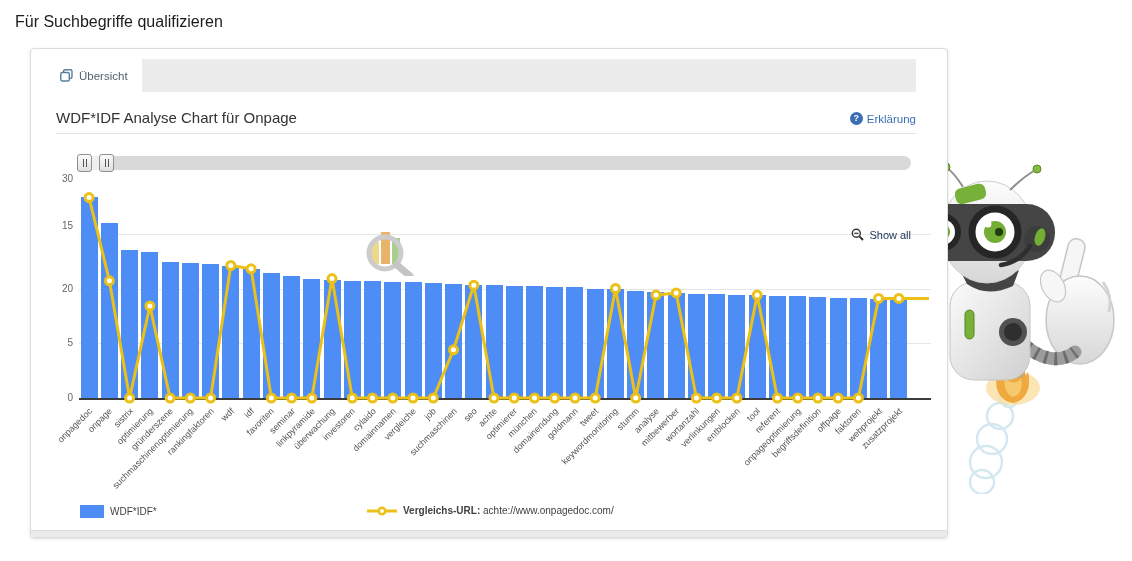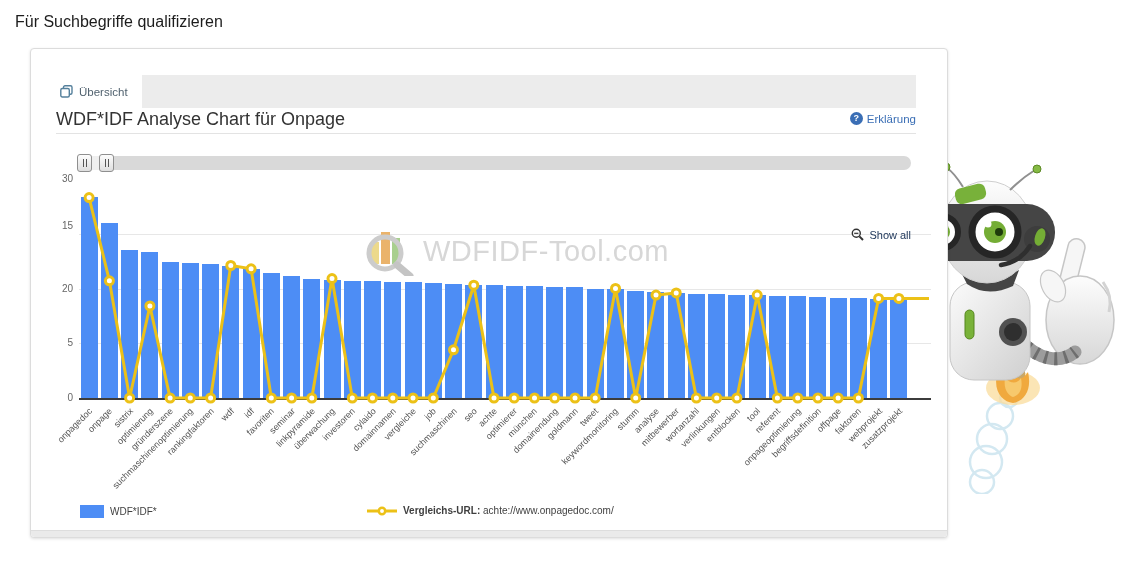--- a/index.html
+++ b/index.html
@@ -7,27 +7,27 @@
 
   .page-title { position:absolute; left:15px; top:13px; font-size:16px; color:#1c1c1c; }
 
   
   .robot { position:absolute; left:925px; top:162px; width:207px; height:332px; z-index:0; }
 
   .card { position:absolute; left:30px; top:48px; width:918px; height:490px; background:#fff;
           border:1px solid #dcdcdc; border-radius:4px; box-shadow:0 1px 3px rgba(0,0,0,.13); z-index:1; }
 
   
-  .tabbar { position:absolute; left:15px; top:10px; right:31px; height:33px; background:#ececec; display:flex;margin-top:16px; }
+  .tabbar { position:absolute; left:15px; top:10px; right:31px; height:33px; background:#ececec; display:flex; }
   .tab { display:flex; align-items:center; gap:6px; padding:0 14px; font-size:11.5px; color:#51626f; cursor:pointer; }
   .tab.active { background:#fff; }
   .tab svg { display:block; }
 
   
-  .panel-title { position:absolute; left:25px; top:60px; font-size:18px; color:#333; }
+  .panel-title { position:absolute; left:25px; top:60px; font-size:15px; color:#333; }
   .explain { position:absolute; right:31px; top:63px; font-size:11.5px; color:#3a6eb5; display:flex; align-items:center; gap:4px; cursor:pointer; }
   .qmark { display:inline-block; width:13px; height:13px; border-radius:50%; background:#3a6eb5; color:#fff; font-size:9px; font-weight:bold; text-align:center; line-height:13px; }
   .header-rule { position:absolute; left:25px; right:31px; top:84px; height:1px; background:#e3e3e3; }
 
   
   .chart-area { position:absolute; left:0; top:84px; width:918px; height:390px; }
   .slider-track { position:absolute; left:48px; top:23px; width:832px; height:14px; background:#d9d9d9; border-radius:7px; }
   .slider-range { position:absolute; left:0; top:0; width:24px; height:14px; background:#efefef; border-radius:7px 0 0 7px; }
   .slider-handle { position:absolute; top:-2px; width:15px; height:18px; background:linear-gradient(#fdfdfd,#dedede); border:1px solid #8f8f8f; border-radius:3px; cursor:ew-resize; display:flex; align-items:center; justify-content:center; gap:2px; }
   .slider-handle i { display:block; width:1px; height:8px; background:#555; }
@@ -166,21 +166,20 @@
     </div>
 
     <div class="watermark">
       <svg width="50" height="50" viewBox="0 0 50 50">
         <rect x="7" y="16" width="8" height="22" fill="#ecd98b"></rect>
         <rect x="17" y="6" width="9" height="32" fill="#eab36b"></rect>
         <rect x="28" y="12" width="8" height="26" fill="#a8cf8e"></rect>
         <circle cx="21" cy="27" r="16" fill="none" stroke="#cccccc" stroke-width="5"></circle>
         <line x1="33" y1="39" x2="46" y2="50" stroke="#c4c4c4" stroke-width="7" stroke-linecap="round"></line>
       </svg>
-      <span class="watermark-text">WDFIDF-Tool.com</span>
     </div>
 
     <div class="showall">
       <svg width="13" height="13" viewBox="0 0 13 13">
         <circle cx="5.3" cy="5.3" r="4" fill="none" stroke="#333" stroke-width="1.4"></circle>
         <line x1="3.2" y1="5.3" x2="7.4" y2="5.3" stroke="#333" stroke-width="1.2"></line>
         <line x1="8.4" y1="8.4" x2="12" y2="12" stroke="#333" stroke-width="2"></line>
       </svg>
       <span>Show all</span>
     </div>

